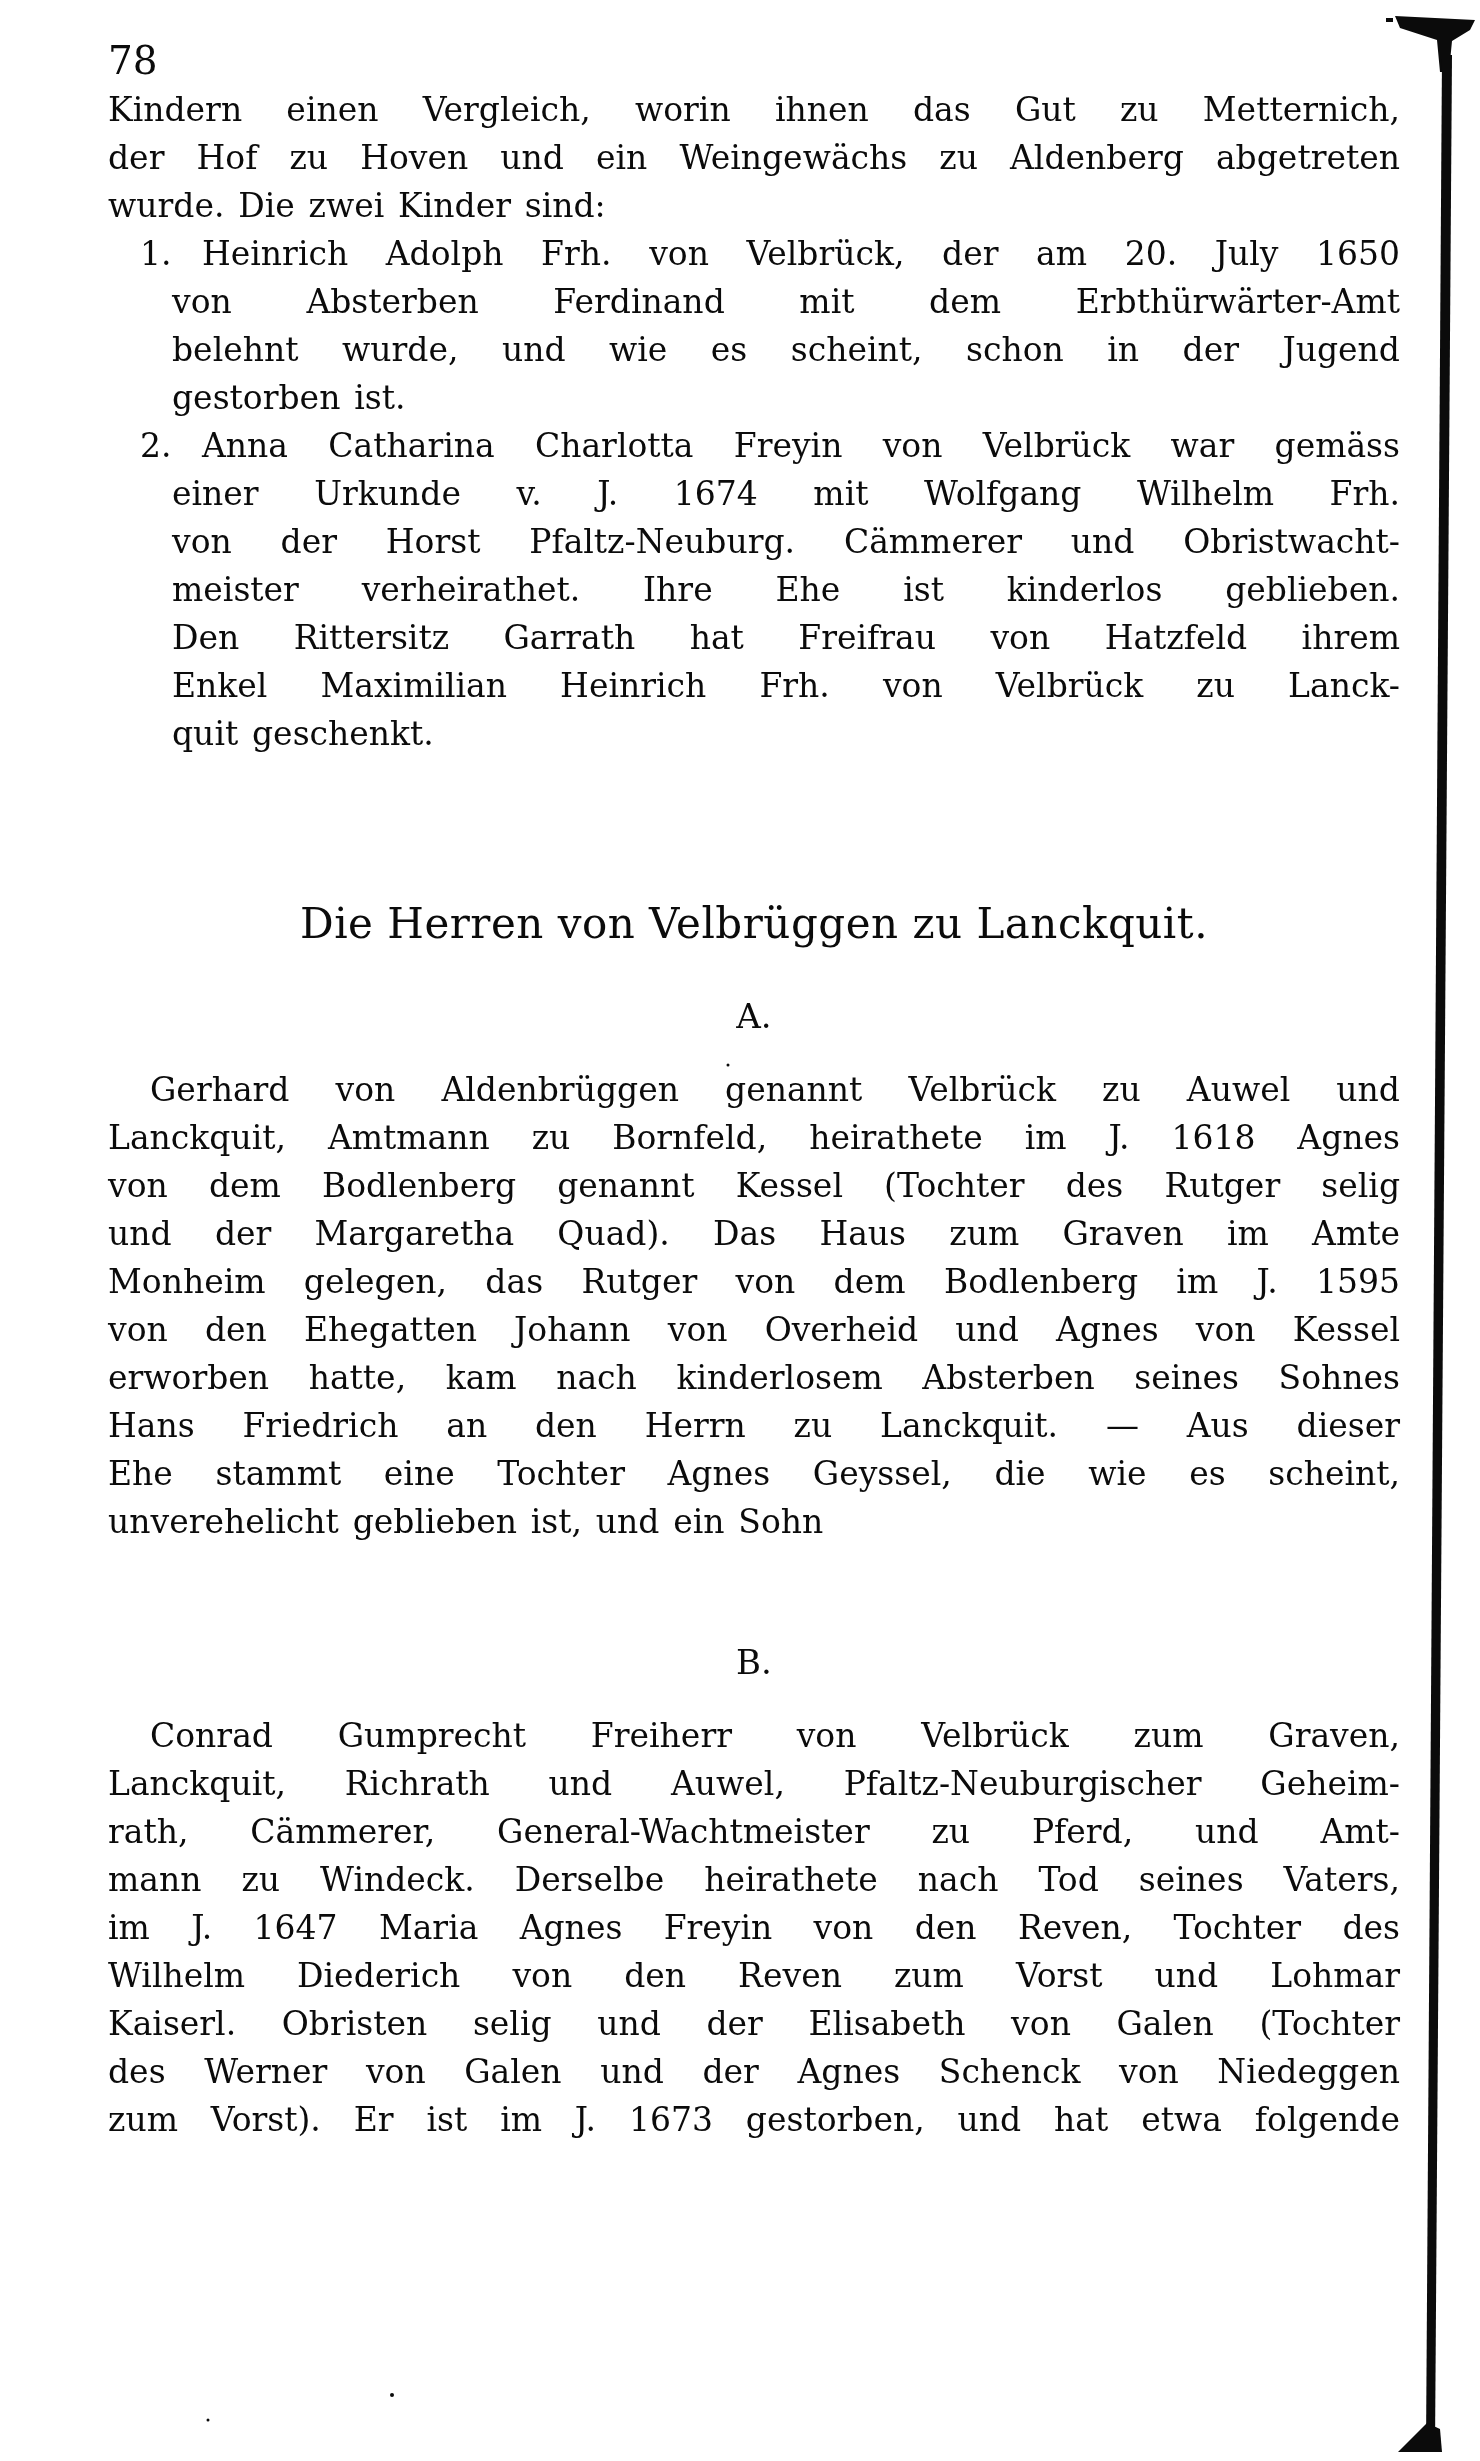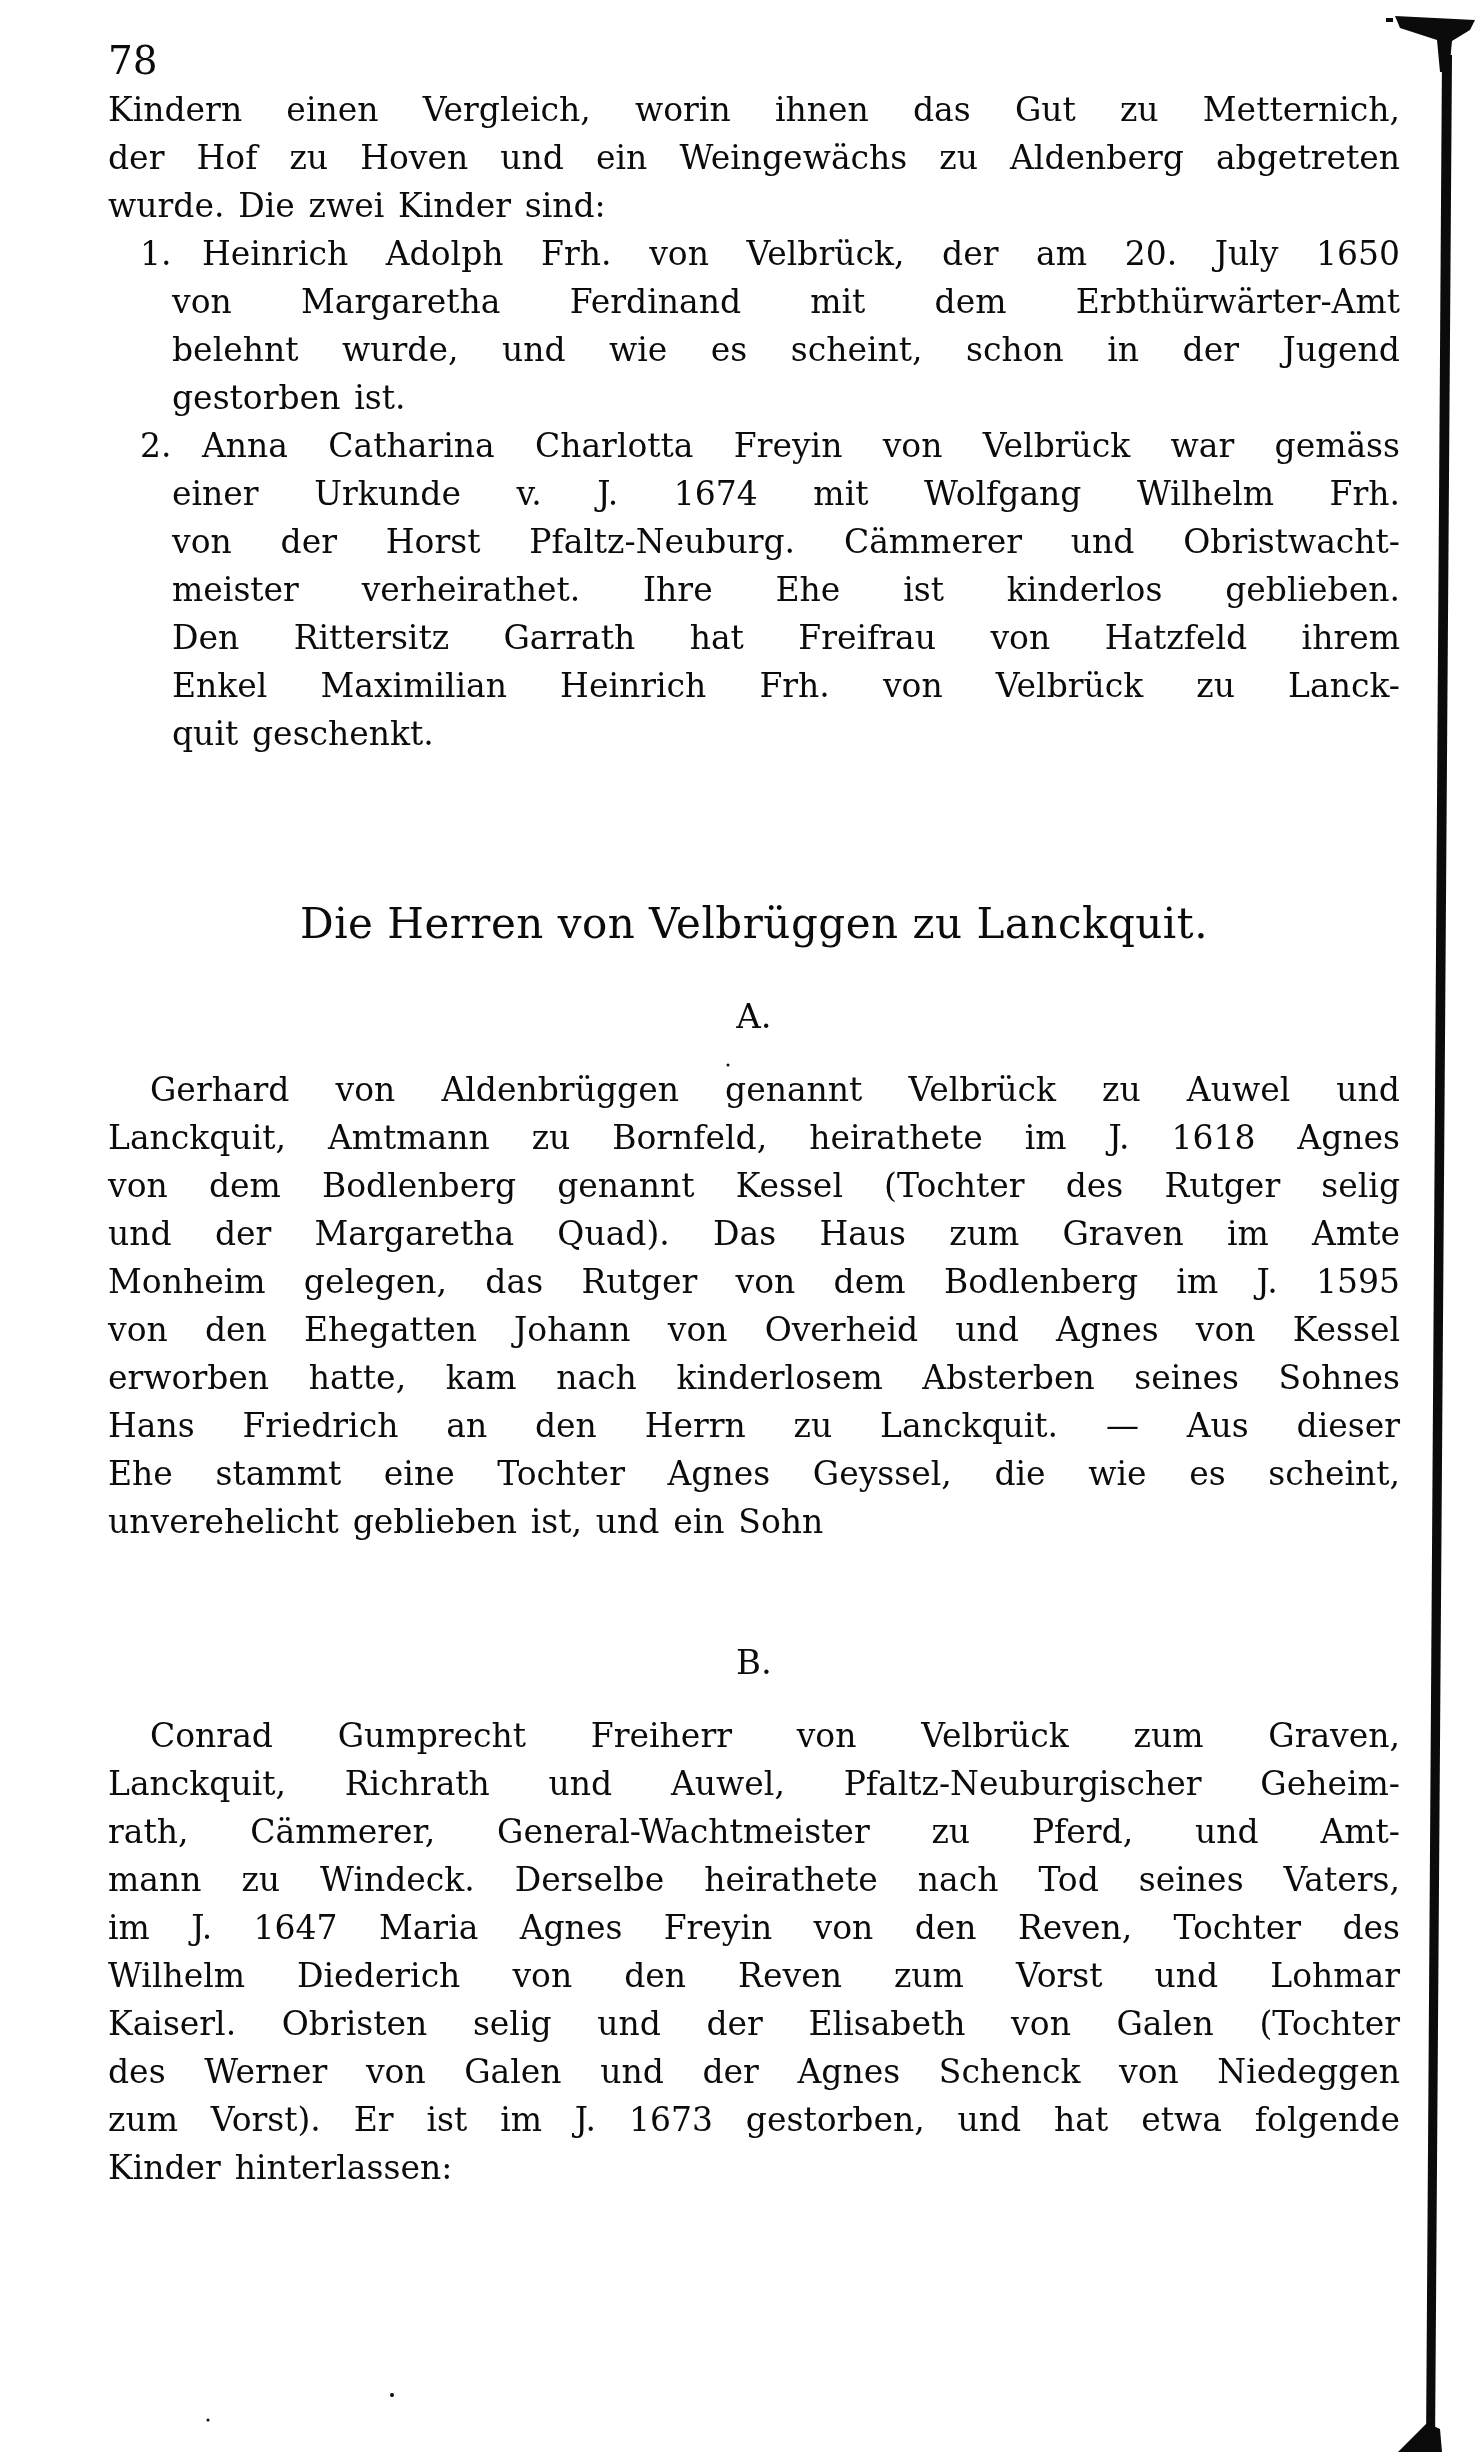--- a/index.html
+++ b/index.html
@@ -54,21 +54,21 @@
   <div class="line first-line">Kindern einen Vergleich, worin ihnen das Gut zu Metternich,</div>
       <div class="line">der Hof zu Hoven und ein Weingewächs zu Aldenberg abgetreten</div>
       <div class="line last-line">wurde.  Die zwei Kinder sind:</div>
     </div>
 
   <div class="list-item">
     <span class="marker">1.</span>
     <div class="lines">
 
     <div class="line first-line">Heinrich Adolph Frh. von Velbrück, der am 20. July 1650</div>
-        <div class="line">von Margaretha Ferdinand mit dem Erbthürwärter-Amt</div>
+        <div class="line">von Absterben Ferdinand mit dem Erbthürwärter-Amt</div>
         <div class="line">belehnt wurde, und wie es scheint, schon in der Jugend</div>
         <div class="line last-line">gestorben ist.</div>
       </div>
   </div>
 
   <div class="list-item">
     <span class="marker">2.</span>
     <div class="lines">
 
     <div class="line first-line">Anna Catharina Charlotta Freyin von Velbrück war gemäss</div>
@@ -105,21 +105,20 @@
 
   <div class="line first-line">Conrad Gumprecht Freiherr von Velbrück zum Graven,</div>
       <div class="line">Lanckquit, Richrath und Auwel, Pfaltz-Neuburgischer Geheim-</div>
       <div class="line">rath, Cämmerer, General-Wachtmeister zu Pferd, und Amt-</div>
       <div class="line">mann zu Windeck.  Derselbe heirathete nach Tod seines Vaters,</div>
       <div class="line">im J. 1647 Maria Agnes Freyin von den Reven, Tochter des</div>
       <div class="line">Wilhelm Diederich von den Reven zum Vorst und Lohmar</div>
       <div class="line">Kaiserl. Obristen selig und der Elisabeth von Galen (Tochter</div>
       <div class="line">des Werner von Galen und der Agnes Schenck von Niedeggen</div>
       <div class="line">zum Vorst).  Er ist im J. 1673 gestorben, und hat etwa folgende</div>
-      <div class="line last-line">Kinder hinterlassen:</div>
     </div>
 
 </div>
 
 <svg class="artifact" viewBox="0 0 1480 2461" xmlns="http://www.w3.org/2000/svg" aria-hidden="true">
 
   <polygon fill="var(--ink)" points="1395,16 1475,20 1470,30 1452,41 1449,72 1440,72 1437,40 1400,28"></polygon>
   <rect x="1386" y="18" width="7" height="4" fill="var(--ink)"></rect>
 
   <polygon fill="var(--ink)" points="1442,55 1452,55 1435,2448 1426,2448"></polygon>

